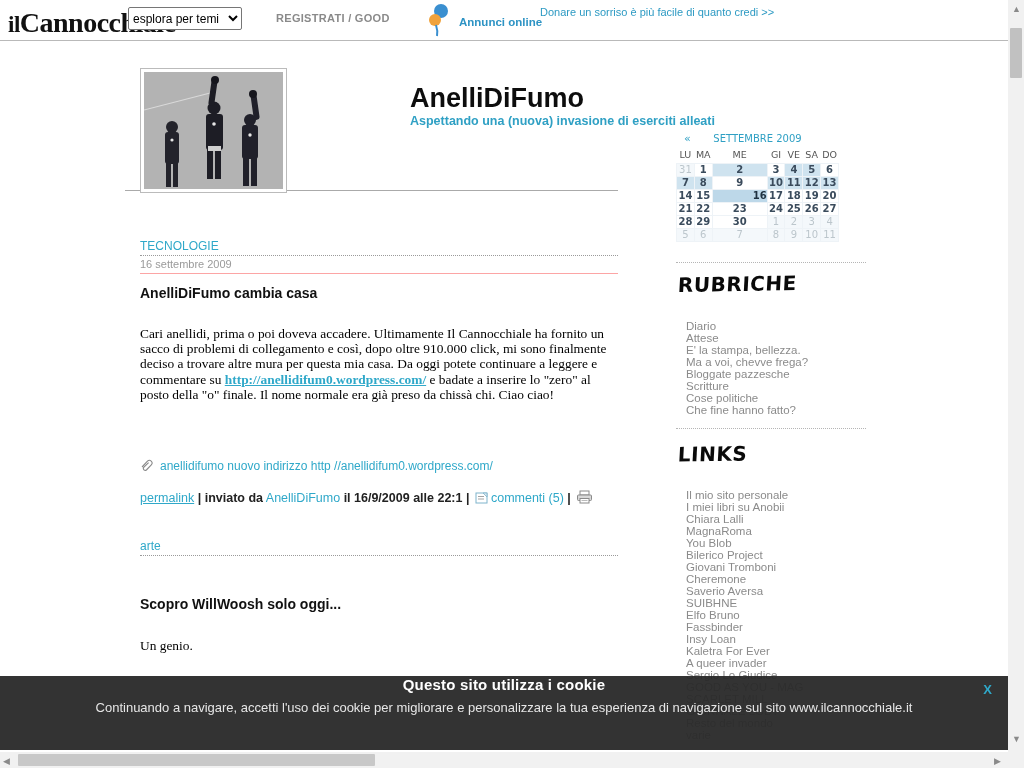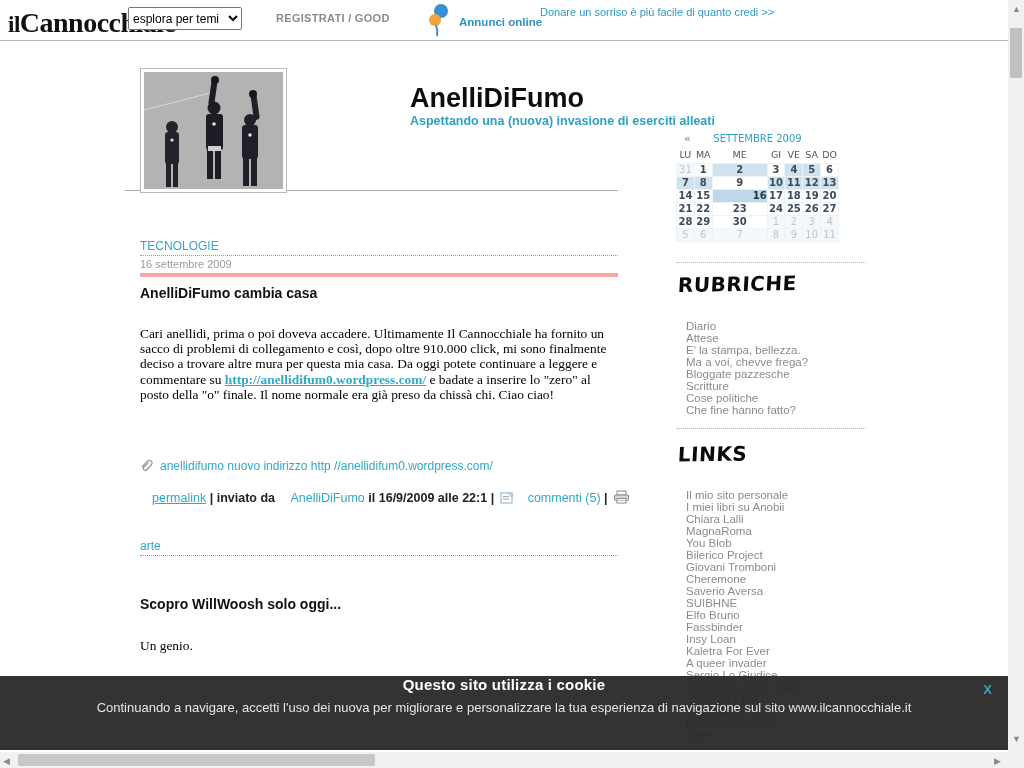--- a/index.html
+++ b/index.html
@@ -41,29 +41,29 @@
                  text-align:center; border:1px solid #eef3f7; background:#fff; cursor:pointer; }
   .calendar td.hl { background:#cfe3ef; }
   .calendar td.today { background:#bdd8e9; color:#1f3140;padding-left:40px; }
   .calendar td.other { color:#bcc6cc; font-weight:400; background:#f4f8fb; }
 
   
   .post-head { position:absolute; left:140px; width:478px; }
   .post-cat { display:block; font-size:12px; color:#2fa8c9; text-decoration:none;
               border-bottom:1px dotted #9a9a9a; padding-bottom:2px; }
   .post-date { font-size:11px; color:#9a9a9a; padding-top:2px; padding-bottom:3px;
-               border-bottom:4px solid #fca5a5; }
+               border-bottom:1px solid #fca5a5; }
   .post-title { position:absolute; left:140px; font-size:14px; font-weight:700; color:#111; }
   .post-body { position:absolute; left:140px; width:472px; font-family:"Liberation Serif", serif;
                font-size:13.4px; line-height:15.2px; color:#000; }
   .post-body a { color:#2fa8c9; font-weight:700; }
   .tagline { position:absolute; left:140px; font-size:12px; color:#2fa8c9; }
   .tagline svg { vertical-align:-2px; margin-right:5px; }
   .permabar { position:absolute; left:140px; font-size:12.5px; color:#222; }
-  .permabar a { color:#2fa8c9; text-decoration:none;margin-left:12px; }
+  .permabar a { color:#2fa8c9; text-decoration:none; }
   .permabar .blk { font-weight:600; color:#222; }
   .permabar svg { vertical-align:-2px; margin:0 2px; }
 
   
   .dotline { position:absolute; left:676px; width:190px; border-top:1px dotted #b5b5b5; }
   .side-head { position:absolute; left:678px; font-family:"DejaVu Sans", sans-serif;
                font-weight:800; font-size:20px; color:#0a0a0a; transform:skewX(-4deg) rotate(-1deg);
                letter-spacing:0.5px; }
   .side-list { position:absolute; left:686px; list-style:none; }
   .side-list li { font-size:11.5px; color:#8b8b8b; line-height:12px; height:12px; cursor:pointer; }
@@ -290,21 +290,21 @@
       <li>Sergio Lo Giudice</li>
       <li style="color: rgb(85, 85, 85); opacity: 0.55;">GOOD AS YOU - MAG</li>
       <li style="color: rgb(85, 85, 85); opacity: 0.55;">SCARLET MILL</li>
       <li style="color: rgb(85, 85, 85); opacity: 0.55;">GIORNALE LGBT</li>
       <li style="color: rgb(85, 85, 85); opacity: 0.55;">Resto del mondo</li>
       <li style="color: rgb(85, 85, 85); opacity: 0.55;">varie</li>
     </ul>
 
   <div class="cookie">
     <div class="cookie-title">Questo sito utilizza i cookie</div>
-    <div class="cookie-body">Continuando a navigare, accetti l'uso dei nuova per migliorare e personalizzare la tua esperienza di navigazione sul sito www.ilcannocchiale.it</div>
+    <div class="cookie-body">Continuando a navigare, accetti l'uso dei cookie per migliorare e personalizzare la tua esperienza di navigazione sul sito www.ilcannocchiale.it</div>
     <div class="cookie-x">X</div>
   </div>
 
   <div class="vscroll">
     <span class="arr" style="left:4px; top:4px;">▲</span>
     <div class="vthumb"></div>
     <span class="arr" style="left:4px; top:734px;">▼</span>
   </div>
   <div class="hscroll">
     <span class="arr" style="left:3px; top:4px;">◀</span>

